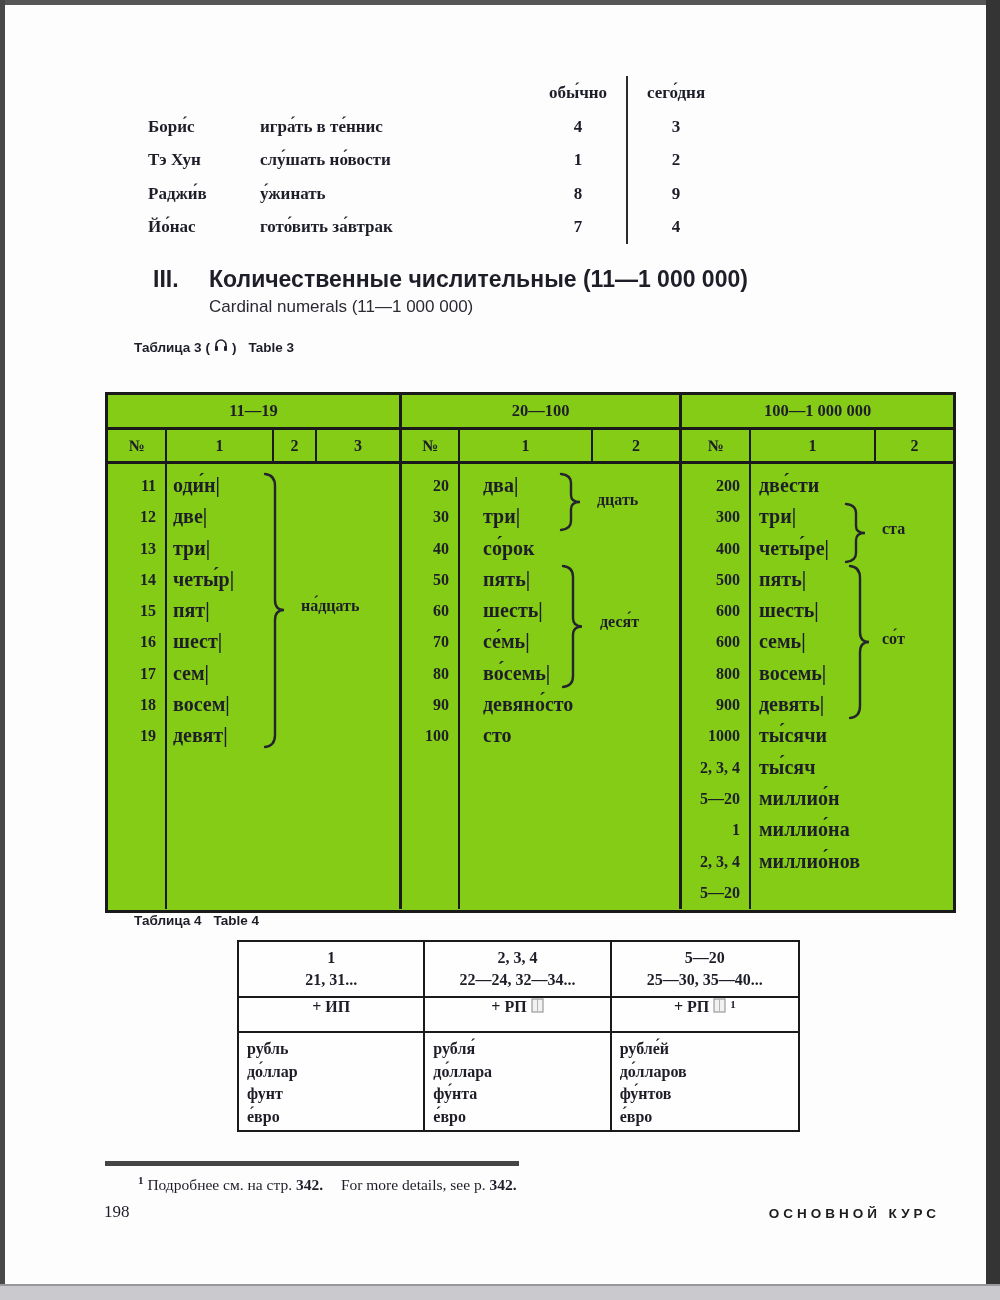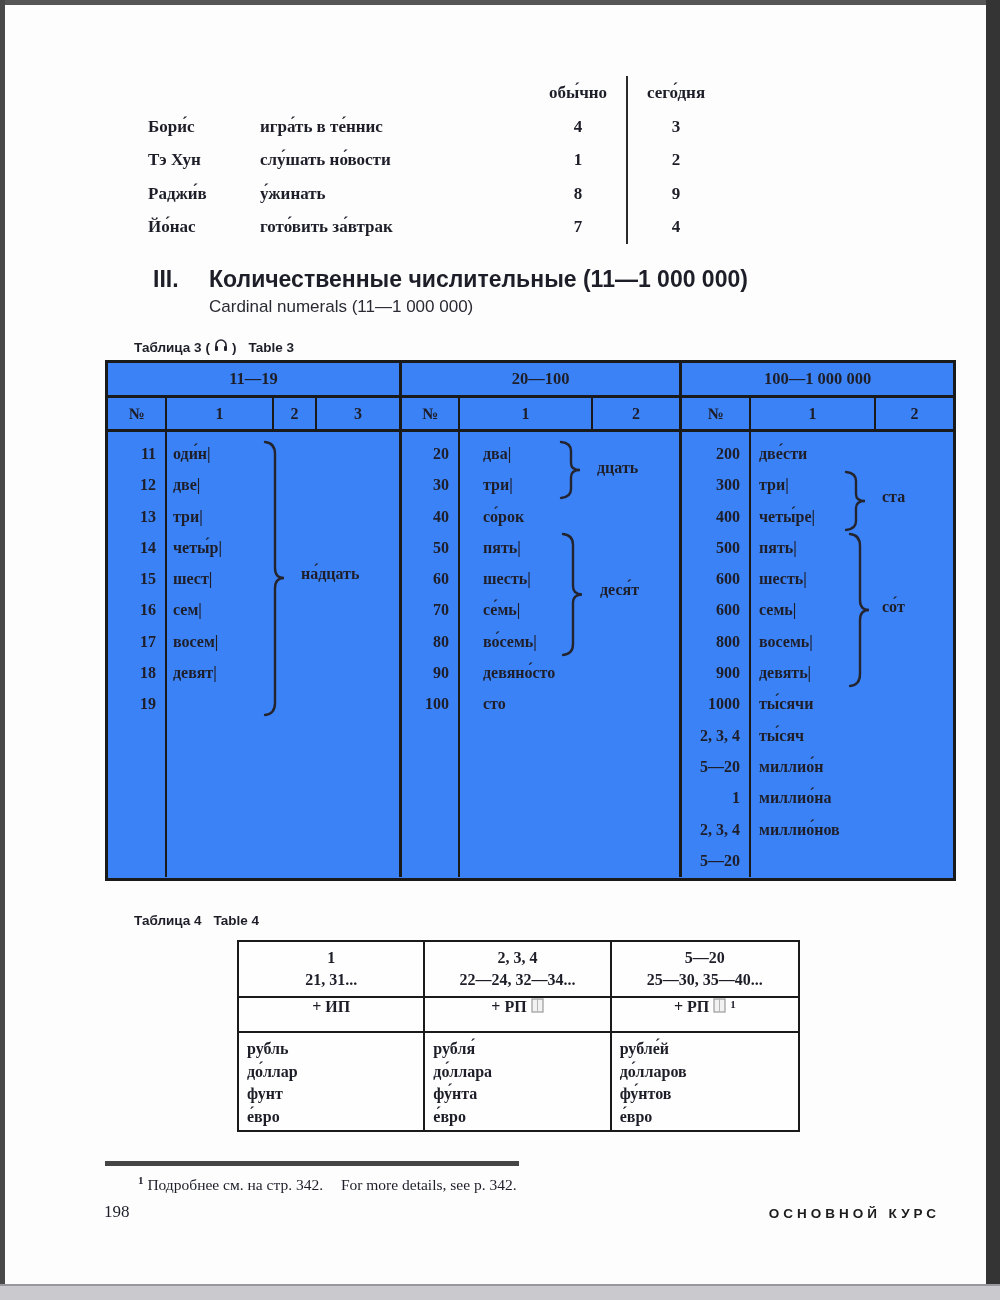--- a/index.html
+++ b/index.html
@@ -25,37 +25,37 @@
   .sec-title{left:209px;top:266px;width:700px;font-family:"Liberation Sans",sans-serif;font-weight:bold;font-size:23px;}
   .sec-sub{left:209px;top:297px;font-family:"Liberation Sans",sans-serif;font-size:17px;color:#2a2a33;}
 
   
   .cap{font-family:"Liberation Sans",sans-serif;font-weight:bold;font-size:13.5px;display:flex;align-items:flex-end;gap:4px;}
   .cap .en{margin-left:8px;}
   .cap3{left:134px;top:338px;}
   .cap4{left:134px;top:913px;}
 
   
-  .t3{left:105px;top:360px;width:851px;height:521px;border:3px solid var(--line);box-sizing:border-box;background:#3b82f6;}
+  .t3{left:105px;top:392px;width:851px;height:521px;border:3px solid var(--line);box-sizing:border-box;background:#84cc16;}
   .t3row{display:flex;}
   .sec1{width:291px;border-right:3px solid var(--line);box-sizing:content-box;}
   .sec2{width:277px;border-right:3px solid var(--line);}
   .sec3{flex:1;}
   .ranges{height:32px;border-bottom:3px solid var(--line);}
   .ranges .rlab{line-height:32px;text-align:center;font-weight:bold;font-size:16.5px;}
   .subs{height:31px;border-bottom:3px solid var(--line);}
   .subs .sc{line-height:31px;text-align:center;font-weight:bold;font-size:16px;border-right:2px solid var(--line);box-sizing:border-box;}
   .subs .sc:last-child{border-right:none;flex:1;}
   .subs .secflex{display:flex;height:31px;}
   .t3body{height:445px;justify-content:flex-end;}
   .t3body .bsec{display:flex;height:445px;}
   .numcol{border-right:2px solid var(--line);padding-top:6px;box-sizing:border-box;}
   .numcol .nrow{height:31.3px;line-height:31.3px;text-align:right;padding-right:9px;font-weight:bold;font-size:16px;}
   .wcol{flex:1;position:relative;padding-top:6px;box-sizing:border-box;}
-  .wcol .wrow{height:31.3px;line-height:31.3px;font-weight:bold;font-size:16px;}
+  .wcol .wrow{height:31.3px;line-height:31.3px;font-weight:bold;font-size:20px;}
   .s1 .wrow{padding-left:6px;}
   .s2 .wrow{padding-left:23px;}
   .s3 .wrow{padding-left:8px;}
   .suffix{position:absolute;font-weight:bold;font-size:16px;white-space:nowrap;}
   .brace{position:absolute;}
   .brace path{stroke:#24242e;stroke-width:2.4;fill:none;stroke-linecap:round;}
 
   
   .t4{left:237px;top:940px;width:563px;border:2.5px solid var(--line);box-sizing:border-box;background:#fefefe;}
   .t4row{display:grid;grid-template-columns:1fr 1fr 1fr;}
@@ -64,21 +64,21 @@
   .t4h{height:54px;border-bottom:2.5px solid var(--line);}
   .t4h > div{text-align:center;font-weight:bold;font-size:16px;line-height:22px;padding-top:5px;}
   .t4c{height:33px;border-bottom:2.5px solid var(--line);}
   .t4c > div{display:flex;justify-content:center;font-weight:bold;font-size:16px;gap:4px;}
   .t4w > div{height:97px;padding:5px 0 0 8px;font-weight:bold;font-size:16px;line-height:22.5px;white-space:pre-line;}
   .supmark{font-weight:bold;font-size:11px;vertical-align:super;}
 
   
   .fn-rule{left:105px;top:1161px;width:414px;height:5px;background:#454545;}
   .fn{left:138px;top:1174px;font-size:15.5px;}
-  .fn .pg{font-weight:normal;}
+  .fn .pg{font-weight:bold;}
   .fn .en{margin-left:14px;}
   .pageno{left:104px;top:1202px;font-size:17px;}
   .course{left:640px;top:1206px;width:300px;text-align:right;font-family:"Liberation Sans",sans-serif;font-weight:bold;font-size:13.5px;letter-spacing:4px;color:#1c1c1c;}
 </style>
 </head>
 <body>
 
 <div class="page">
 
   <div class="abs edge-top"></div>
@@ -171,20 +171,21 @@
           <div class="nrow">16</div>
           <div class="nrow">17</div>
           <div class="nrow">18</div>
           <div class="nrow">19</div>
         </div>
         <div class="wcol">
           <div class="wrow">оди́н|</div>
           <div class="wrow">две|</div>
           <div class="wrow">три|</div>
           <div class="wrow">четы́р|</div>
+          <div class="wrow">пят|</div>
           <div class="wrow">шест|</div>
           <div class="wrow">сем|</div>
           <div class="wrow">восем|</div>
           <div class="wrow">девят|</div>
           <svg class="brace" style="left:96px;top:8px" width="22" height="277" viewBox="0 0 22 277">
               <path d="M2,2 Q12,3 12,14 L12,128 Q12,138 21,138 Q12,138 12,148 L12,263 Q12,274 2,275"></path>
             </svg>
           <div class="suffix" style="left:134px;top:133px">на́дцать</div>
         </div>
       </div>

